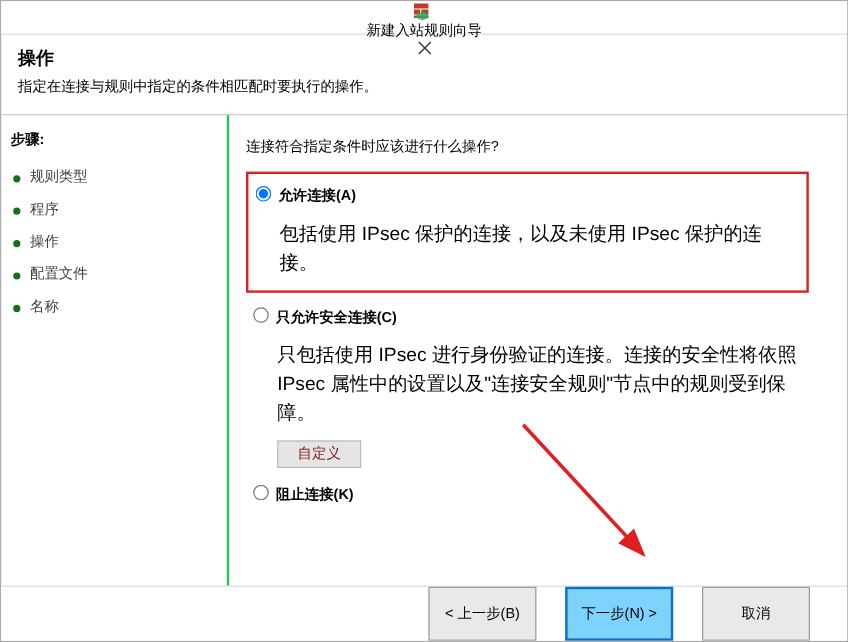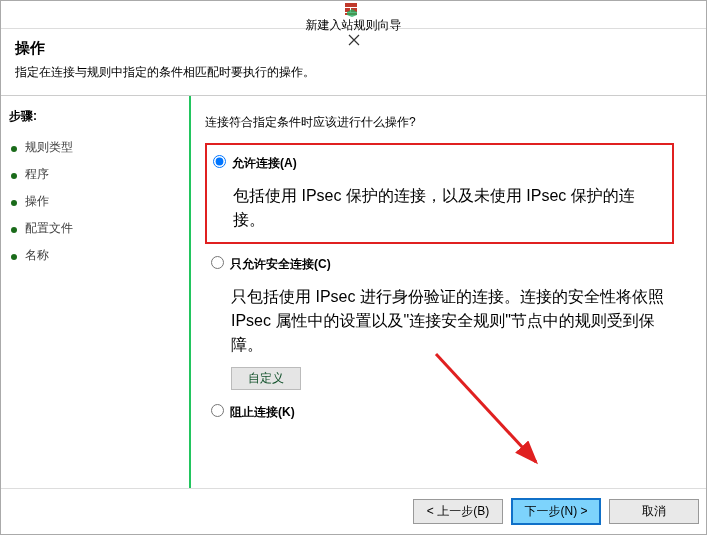--- a/index.html
+++ b/index.html
@@ -114,33 +114,32 @@
       margin-bottom: 14px;
       padding-left: 6px;
     }
     .custom-btn {
       margin-left: 20px;
       margin-top: 10px;
       padding: 2px 16px;
       font-size: 12px;
       background: #e5e5e5;
       border: 1px solid #bbb;
-      color: #14532d;
+      color: #7f1d1d;
     }
     .footer {
       position: absolute;
       bottom: 0;
       left: 0;
       right: 0;
       height: 46px;
       display: flex;
       justify-content: flex-end;
-      align-items: center;
-      padding: 0 7px;
-      gap: 8px;
+      padding: 0 31px;
+      gap: 24px;
       border-top: 1px solid #ddd;
       background: #fff;
     }
     .wiz-btn {
       font-size: 12px;
       padding: 3px 10px;
       min-width: 90px;
       background: #e9e9e9;
       border: 1px solid #999;
       cursor: pointer;

